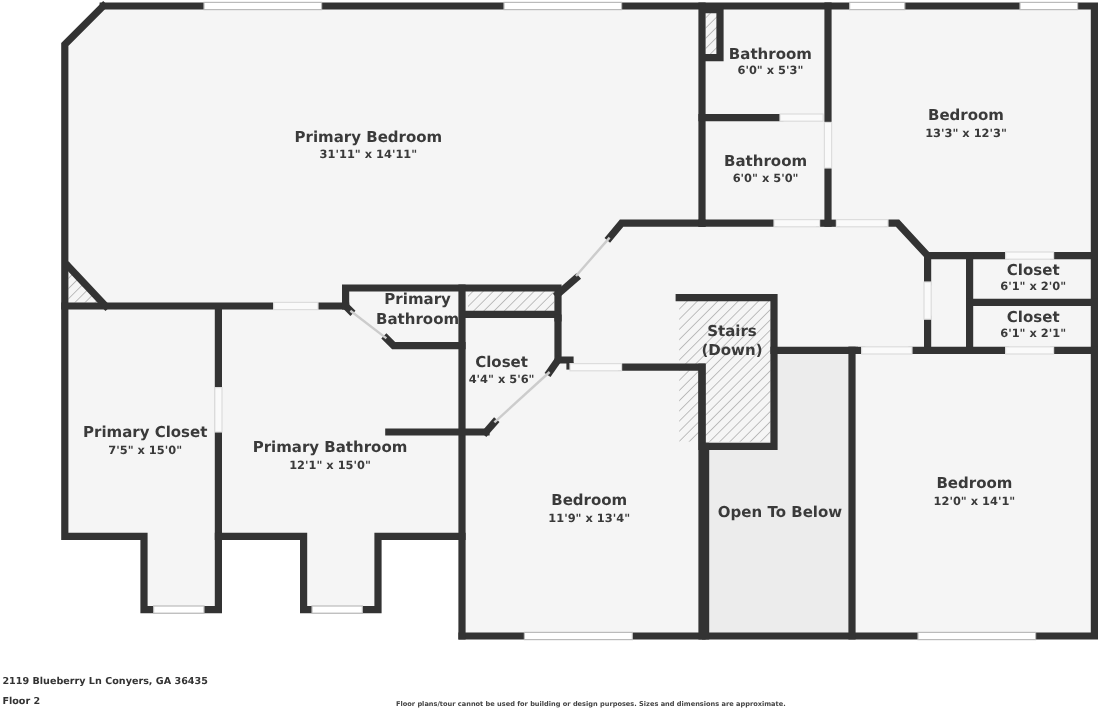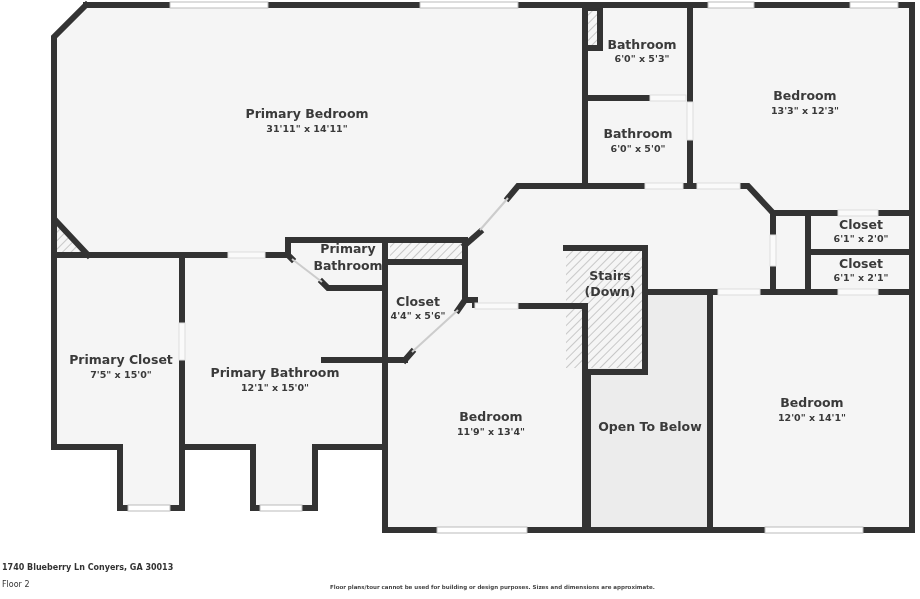--- a/index.html
+++ b/index.html
@@ -2,21 +2,21 @@
 <html><head>
 <meta charset="utf-8">
 <style>
   html, body { margin: 0; padding: 0; background: #ffffff; }
   body { width: 920px; height: 599px; position: relative; overflow: hidden;
          font-family: "DejaVu Sans", "Liberation Sans", sans-serif; }
   #plan { position: absolute; left: 0; top: 0; }
   .room-name { font-weight: bold; font-size: 12.5px; fill: #3a3a3a; }
   .room-dim { font-weight: bold; font-size: 9.5px; fill: #3a3a3a; }
   .footer-address { position: absolute; left: 2px; top: 563px; font-size: 8px; font-weight: bold; color: #333; }
-  .footer-floor { position: absolute; left: 2px; top: 580px; font-size: 8px; font-weight: normal; color: #333; }
+  .footer-floor { position: absolute; left: 2px; top: 580px; font-size: 8px; font-weight: bold; color: #333; }
   .footer-disclaimer { position: absolute; left: 330px; top: 584px; font-size: 5.5px; font-weight: bold; color: #444; }
 </style>
 </head>
 <body>
 
 <svg id="plan" width="920" height="560" viewBox="0 0 920 560">
   <defs>
     <pattern id="hatch" width="6" height="6" patternUnits="userSpaceOnUse" patternTransform="rotate(45)">
       <rect width="6" height="6" fill="#f5f5f5"></rect>
       <line x1="0" y1="0" x2="0" y2="6" stroke="#999" stroke-width="1"></line>
@@ -153,15 +153,15 @@
     <text class="room-name" x="491" y="421">Bedroom</text>
     <text class="room-dim" x="491" y="435">11'9" x 13'4"</text>
 
     <text class="room-name" x="650" y="431">Open To Below</text>
 
     <text class="room-name" x="812" y="407">Bedroom</text>
     <text class="room-dim" x="812" y="421">12'0" x 14'1"</text>
   </g>
 </svg>
 
-<div class="footer-address">1740 Blueberry Ln Conyers, GA 30013</div>
+<div class="footer-address">2119 Blueberry Ln Conyers, GA 36435</div>
 <div class="footer-floor">Floor 2</div>
 <div class="footer-disclaimer">Floor plans/tour cannot be used for building or design purposes. Sizes and dimensions are approximate.</div>
 
 </body></html>

